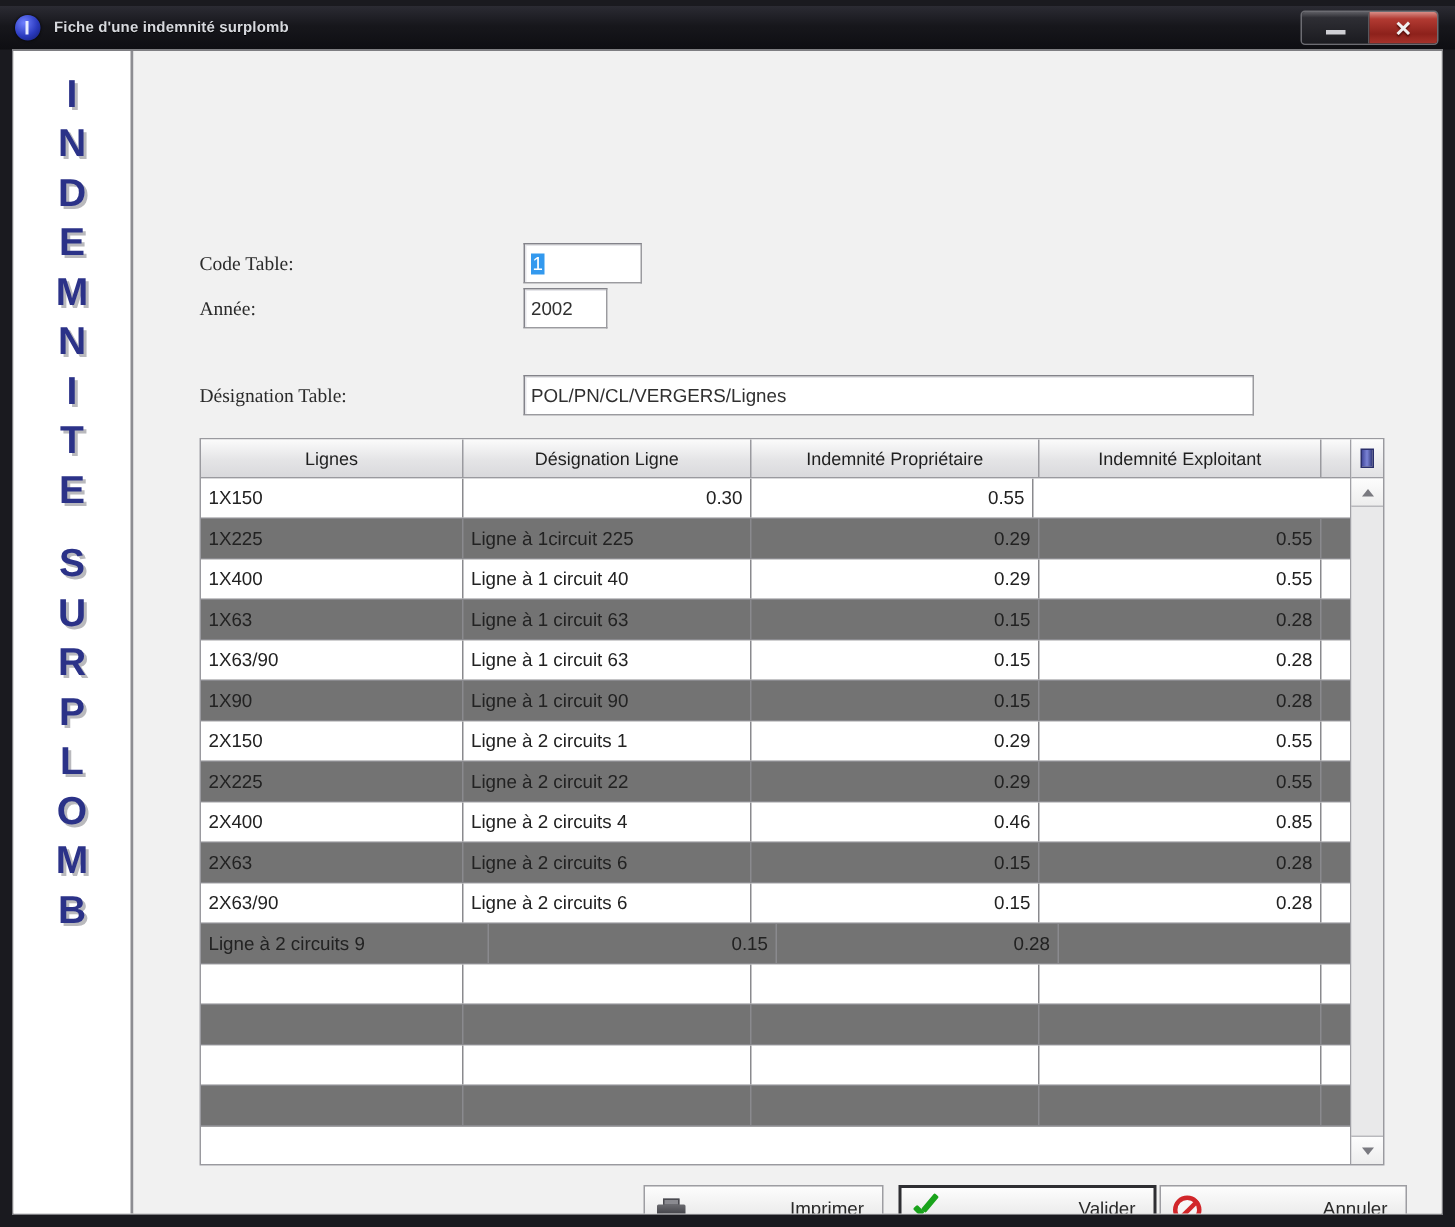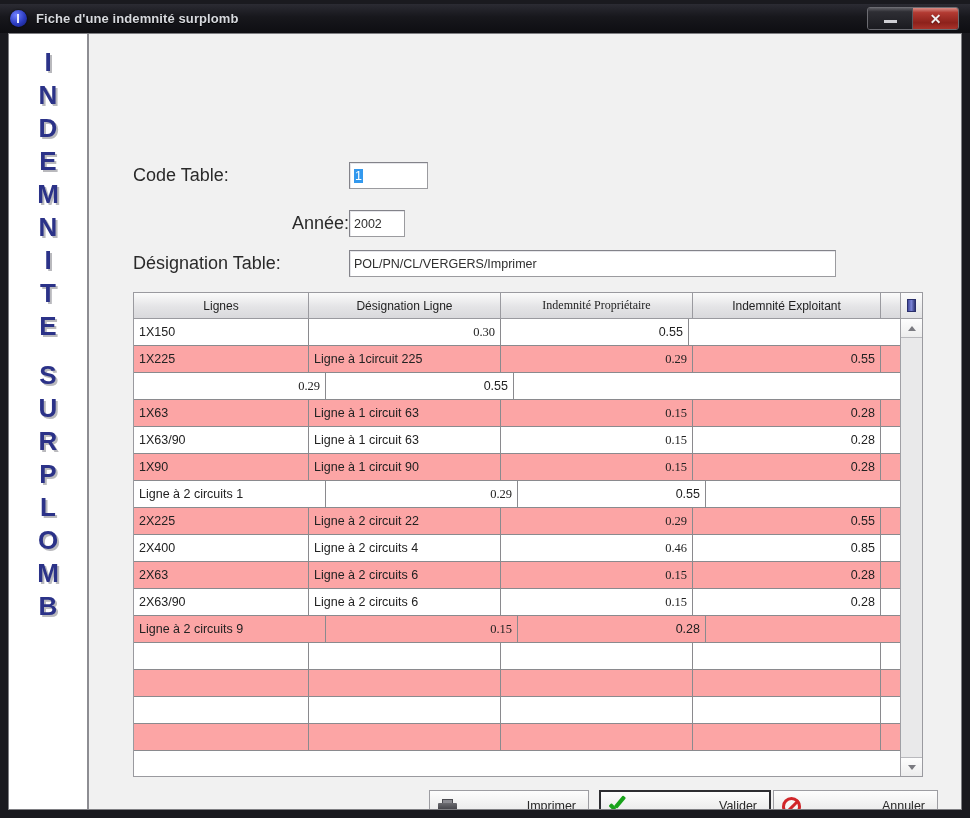--- a/index.html
+++ b/index.html
@@ -44,21 +44,21 @@
   #titlebar-icon::after {
     content: "";
     position: absolute;
     left: 7px; top: 4px;
     width: 2px; height: 9px;
     background: #e8ecff;
   }
   #titlebar-title {
     margin-left: 9px;
     color: #d7d9de;
-    font-size: 13px;
+    font-size: 10px;
     font-weight: bold;
     letter-spacing: .1px;
     text-shadow: 0 1px 0 #000;
     white-space: nowrap;
   }
   #titlebar-buttons {
     position: absolute;
     right: 11px; top: 3px;
     display: flex;
     height: 21px;
@@ -143,28 +143,28 @@
     font-family: "Liberation Sans", sans-serif;
   }
 
   
   .form-row {
     position: absolute;
     display: flex;
     align-items: center;
   }
   #row-code { left: 44px; top: 128px; }
-  #row-annee { left: 44px; top: 176px; text-align: right; }
+  #row-annee { left: 44px; top: 158px; }
   #row-desig { left: 44px; top: 216px; }
 
   .form-label {
-    font-size: 18px;
+    font-size: 13px;
     color: #2a2a2a;
     width: 216px;
-    font-family: Liberation Sans, sans-serif;
+    font-family: Liberation Serif, serif;
   }
   .form-input {
     height: 27px;
     background: #ffffff;
     border: 1px solid #9b9b9f;
     border-top-color: #83838a;
     border-left-color: #83838a;
     box-shadow: inset 1px 1px 0 #e6e6ea;
     box-sizing: border-box;
     display: flex;
@@ -267,39 +267,39 @@
     flex: 1;
     overflow: hidden;
   }
   .row {
     display: flex;
     height: 27px;
     border-bottom: 1px solid #8a8a8e;
     box-sizing: border-box;
   }
   .row.odd  { background: #ffffff; }
-  .row.even { background: #fca5a5; }
+  .row.even { background: #737373; }
   .cell {
     display: flex; align-items: center;
     font-size: 12.5px;
     color: #222222;
     border-right: 1px solid #8a8a8e;
     box-sizing: border-box;
     padding: 0 5px;
     font-family: "Liberation Sans", sans-serif;
     white-space: nowrap;
     overflow: hidden;
   }
   .cell:last-child { border-right: none; }
   .cell.num { justify-content: flex-end; }
 
   
   .c0 { width: 175px; flex: none; }
   .c1 { width: 192px; flex: none; }
-  .c2 { width: 192px; flex: none; font-family: Liberation Serif, serif; }
+  .c2 { width: 192px; flex: none; }
   .c3 { width: 188px; flex: none; }
   .c4 { flex: 1; }
 
   
   #footer {
     position: absolute;
     left: 340px; top: 756px;
     display: flex;
     align-items: center;
   }
@@ -446,21 +446,21 @@
         </div>
       </div>
 
       <div class="form-row" id="row-annee">
         <div class="form-label">Année:</div>
         <div class="form-input" id="input-annee">2002</div>
       </div>
 
       <div class="form-row" id="row-desig">
         <div class="form-label">Désignation Table:</div>
-        <div class="form-input" id="input-desig">POL/PN/CL/VERGERS/Imprimer</div>
+        <div class="form-input" id="input-desig">POL/PN/CL/VERGERS/Lignes</div>
       </div>
 
       <div id="grid">
         <div id="grid-body">
           <div id="grid-head">
             <div class="hcell c0">Lignes</div>
             <div class="hcell c1">Désignation Ligne</div>
             <div class="hcell c2">Indemnité Propriétaire</div>
             <div class="hcell c3">Indemnité Exploitant</div>
             <div class="hcell c4"></div>
@@ -473,20 +473,22 @@
                 <div class="cell c4"></div>
               </div>
               <div class="row even">
                 <div class="cell c0">1X225</div>
                 <div class="cell c1">Ligne à 1circuit 225</div>
                 <div class="cell c2 num">0.29</div>
                 <div class="cell c3 num">0.55</div>
                 <div class="cell c4"></div>
               </div>
               <div class="row odd">
+                <div class="cell c0">1X400</div>
+                <div class="cell c1">Ligne à 1 circuit 40</div>
                 <div class="cell c2 num">0.29</div>
                 <div class="cell c3 num">0.55</div>
                 <div class="cell c4"></div>
               </div>
               <div class="row even">
                 <div class="cell c0">1X63</div>
                 <div class="cell c1">Ligne à 1 circuit 63</div>
                 <div class="cell c2 num">0.15</div>
                 <div class="cell c3 num">0.28</div>
                 <div class="cell c4"></div>
@@ -499,20 +501,21 @@
                 <div class="cell c4"></div>
               </div>
               <div class="row even">
                 <div class="cell c0">1X90</div>
                 <div class="cell c1">Ligne à 1 circuit 90</div>
                 <div class="cell c2 num">0.15</div>
                 <div class="cell c3 num">0.28</div>
                 <div class="cell c4"></div>
               </div>
               <div class="row odd">
+                <div class="cell c0">2X150</div>
                 <div class="cell c1">Ligne à 2 circuits 1</div>
                 <div class="cell c2 num">0.29</div>
                 <div class="cell c3 num">0.55</div>
                 <div class="cell c4"></div>
               </div>
               <div class="row even">
                 <div class="cell c0">2X225</div>
                 <div class="cell c1">Ligne à 2 circuit 22</div>
                 <div class="cell c2 num">0.29</div>
                 <div class="cell c3 num">0.55</div>

